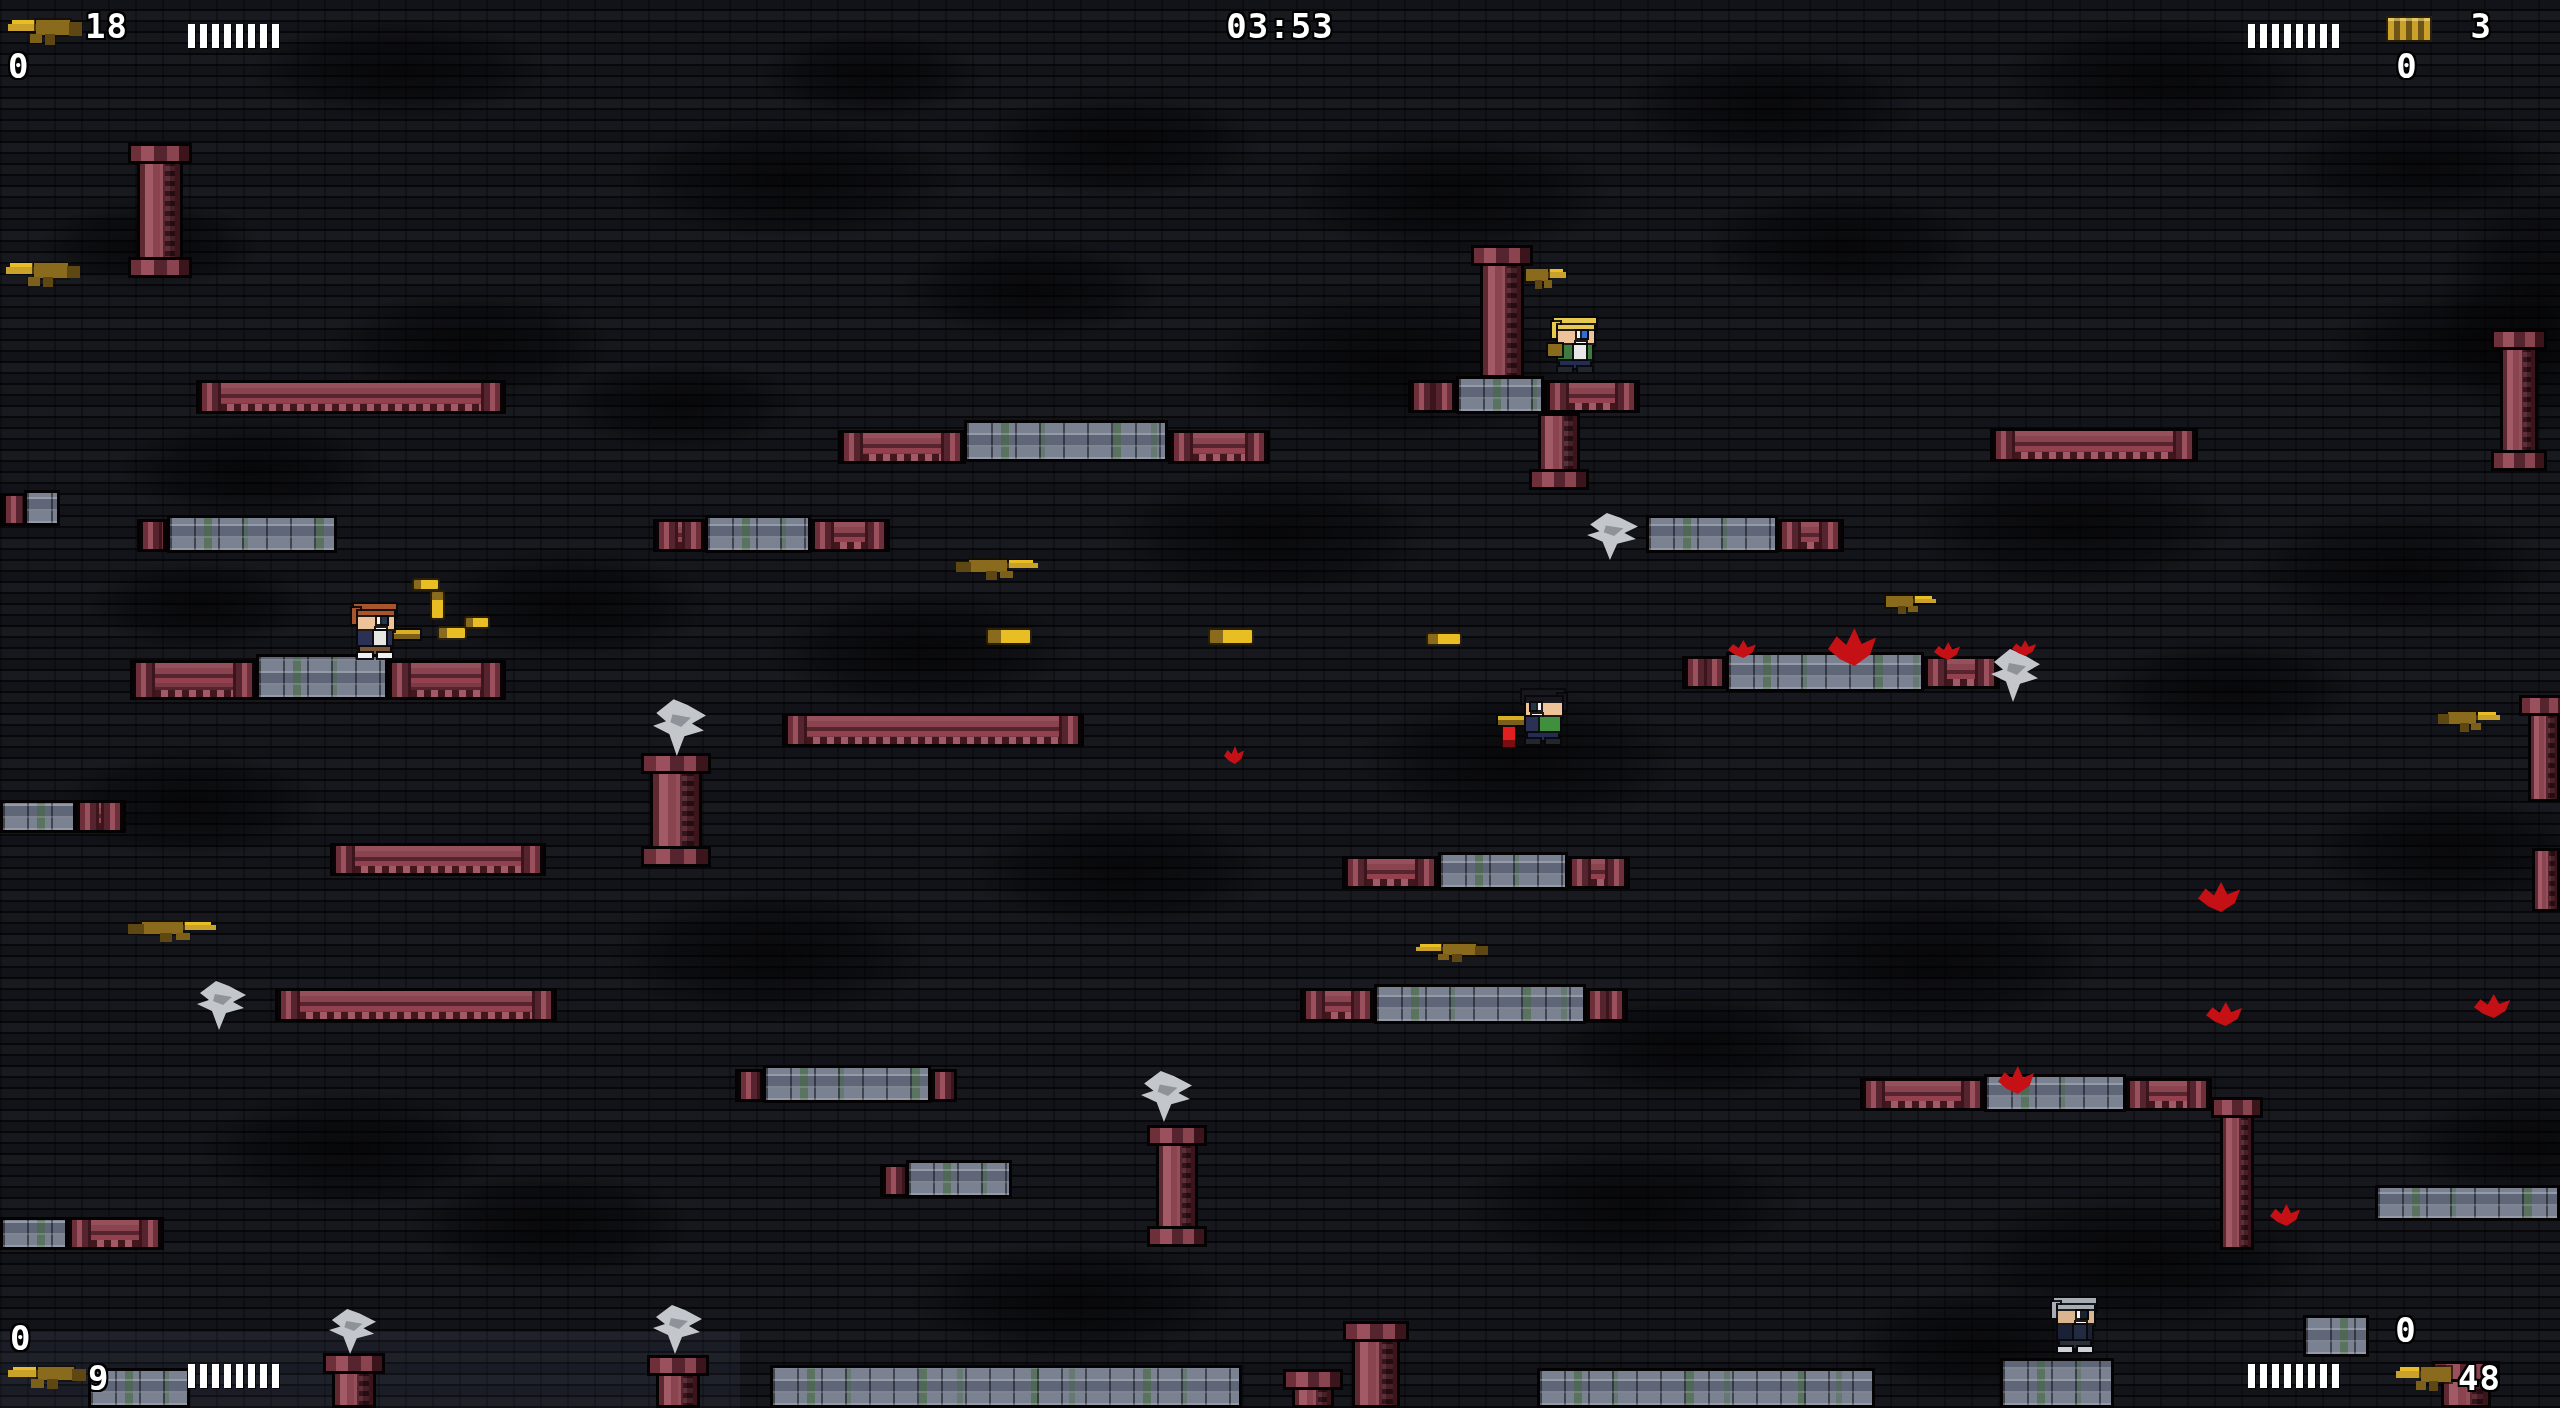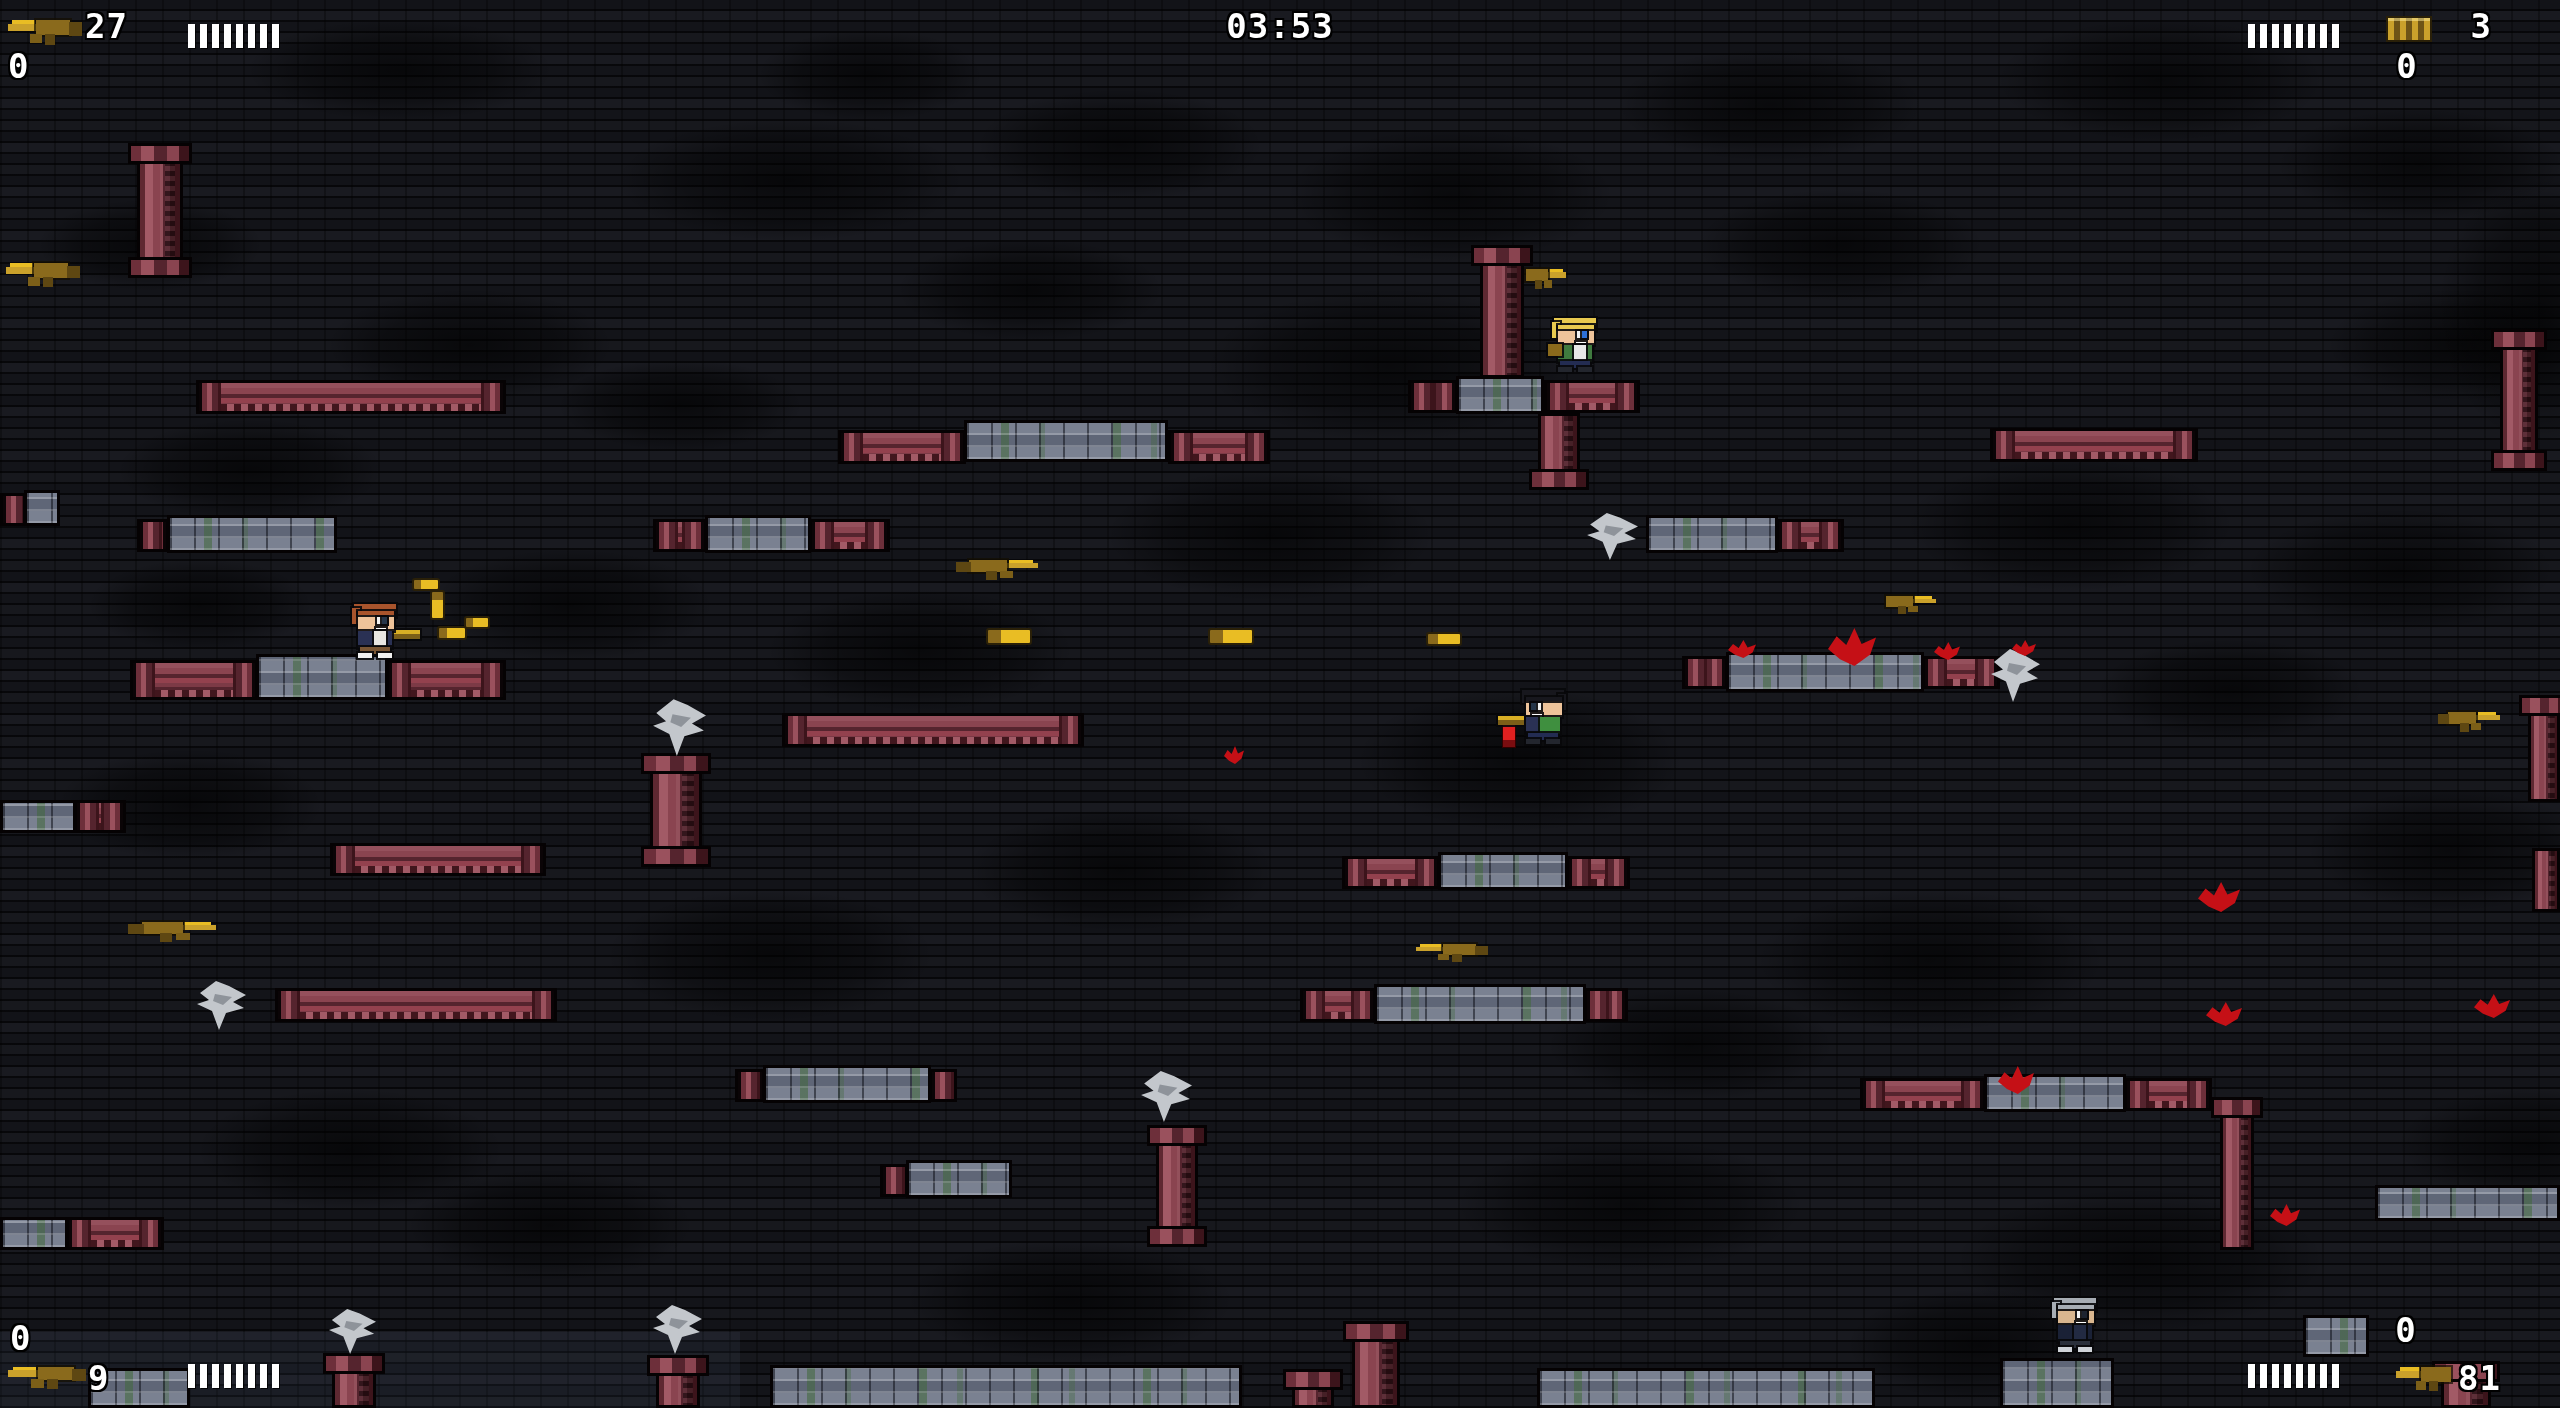--- a/index.html
+++ b/index.html
@@ -356,21 +356,21 @@
     </div>
 
   <div class="gi gunit flip" style="left:8px;top:14px;width:74px;height:32px;">
       <span class="b1"></span>
       <span class="b6"></span>
       <span class="b2"></span>
       <span class="b3"></span>
       <span class="b4"></span>
       <span class="b5"></span>
     </div>
-  <div class="hud" style="left:85px;top:6px;">27</div>
+  <div class="hud" style="left:85px;top:6px;">18</div>
   <div class="tally" style="left:188px;top:24px;">
       <i></i>
       <i></i>
       <i></i>
       <i></i>
       <i></i>
       <i></i>
       <i></i>
       <i></i>
     </div>
@@ -424,14 +424,14 @@
       <i></i>
       <i></i>
     </div>
   <div class="gi gunit pistol flip" style="left:2396px;top:1362px;width:66px;height:30px;">
       <span class="b1"></span>
       <span class="b6"></span>
       <span class="b2"></span>
       <span class="b4"></span>
       <span class="b5"></span>
     </div>
-  <div class="hud" style="left:2458px;top:1358px;">81</div>
+  <div class="hud" style="left:2458px;top:1358px;">48</div>
 </div>
 
 </body></html>

